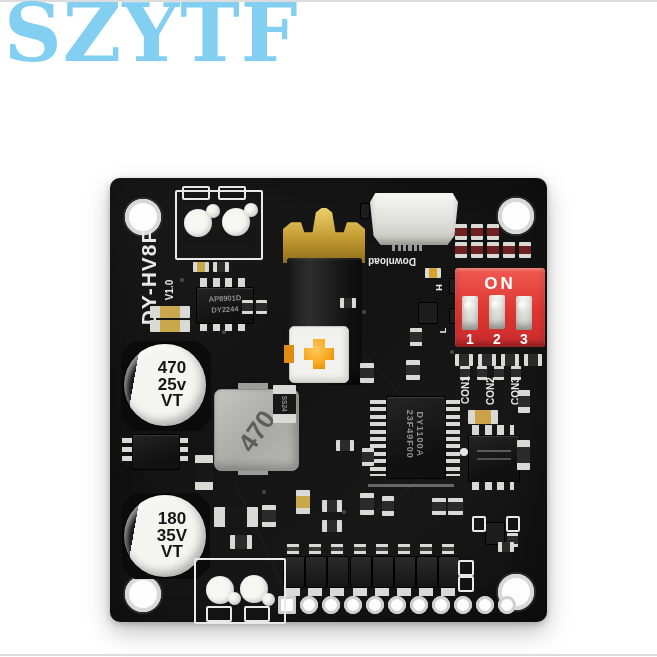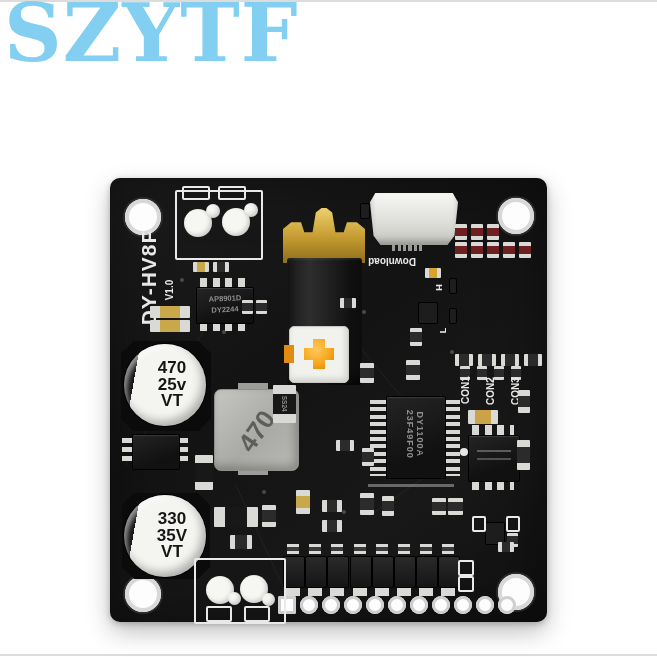--- a/index.html
+++ b/index.html
@@ -125,20 +125,29 @@
     <div class="smdv" style="left:377px;top:46px;width:12px;height:16px;--mid:#6e1f1f;"></div>
     <div class="smdv" style="left:345px;top:64px;width:12px;height:16px;--mid:#6e1f1f;"></div>
     <div class="smdv" style="left:361px;top:64px;width:12px;height:16px;--mid:#6e1f1f;"></div>
     <div class="smdv" style="left:377px;top:64px;width:12px;height:16px;--mid:#6e1f1f;"></div>
     <div class="smdv" style="left:393px;top:64px;width:12px;height:16px;--mid:#6e1f1f;"></div>
     <div class="smdv" style="left:409px;top:64px;width:12px;height:16px;--mid:#6e1f1f;"></div>
 
     <div class="silk rotm90" style="left:327px;top:148px;width:12px;font-size:9px;">L</div>
     <div class="blk" style="left:339px;top:100px;width:6px;height:14px;"></div>
     <div class="blk" style="left:339px;top:130px;width:6px;height:14px;"></div>
+    <div class="dip" style="left:345px;top:90px;width:90px;height:79px;">
+      <div class="silk" style="left:0;right:0;top:7px;font-size:17px;letter-spacing:3px;color:#fff;">ON</div>
+      <div class="dipslot" style="left:7px;top:28px;"></div>
+      <div class="dipslot" style="left:34px;top:27px;"></div>
+      <div class="dipslot" style="left:61px;top:28px;"></div>
+      <div class="silk" style="left:7px;top:64px;width:16px;font-size:14px;color:#fff;">1</div>
+      <div class="silk" style="left:34px;top:64px;width:16px;font-size:14px;color:#fff;">2</div>
+      <div class="silk" style="left:61px;top:64px;width:16px;font-size:14px;color:#fff;">3</div>
+    </div>
 
     <div class="smdh" style="left:345px;top:176px;width:18px;height:12px;"></div>
     <div class="smdh" style="left:368px;top:176px;width:18px;height:12px;"></div>
     <div class="smdh" style="left:391px;top:176px;width:18px;height:12px;"></div>
     <div class="smdh" style="left:414px;top:176px;width:18px;height:12px;"></div>
 
     <div class="silk rotm90" style="left:-22px;top:89px;width:120px;font-size:21px;letter-spacing:1px;">DY-HV8F</div>
     <div class="silk rotm90" style="left:40px;top:107px;width:40px;font-size:10px;">V1.0</div>
 
     <div class="pins-h" style="left:90px;top:100px;width:48px;height:9px;"></div>
@@ -175,21 +184,21 @@
     </div>
     <div class="smdv" style="left:85px;top:277px;width:18px;height:35px;--mid:#181818;"></div>
 
     <div class="pins-v" style="left:12px;top:260px;width:10px;height:26px;background:repeating-linear-gradient(180deg,#d8d8d4 0 5px,transparent 5px 9px);"></div>
     <div class="pins-v" style="left:68px;top:260px;width:10px;height:26px;background:repeating-linear-gradient(180deg,#d8d8d4 0 5px,transparent 5px 9px);"></div>
     <div class="icbody" style="left:22px;top:256px;width:46px;height:34px;"></div>
 
     <div class="capbase" style="left:12px;top:315px;width:88px;height:86px;"></div>
     <div class="cap" style="left:14px;top:317px;width:82px;height:82px;">
       <div class="captext">
-        <div>330</div>
+        <div>180</div>
         <div>35V</div>
         <div>VT</div>
       </div>
     </div>
     <div class="smdh" style="left:104px;top:329px;width:44px;height:20px;--mid:#181818;"></div>
     <div class="smdh" style="left:120px;top:357px;width:22px;height:14px;"></div>
 
     <div style="position:absolute;left:179px;top:148px;width:58px;height:55px;border-radius:5px;background:#f1f1ee;border:1px solid #c8c8c2;
                 box-shadow:inset -2px -3px 6px rgba(0,0,0,.15);">
       <div style="position:absolute;left:14px;top:12px;width:30px;height:30px;background:radial-gradient(circle at 40% 35%,#ffc95e,#f7a61c 55%,#d87f00);

